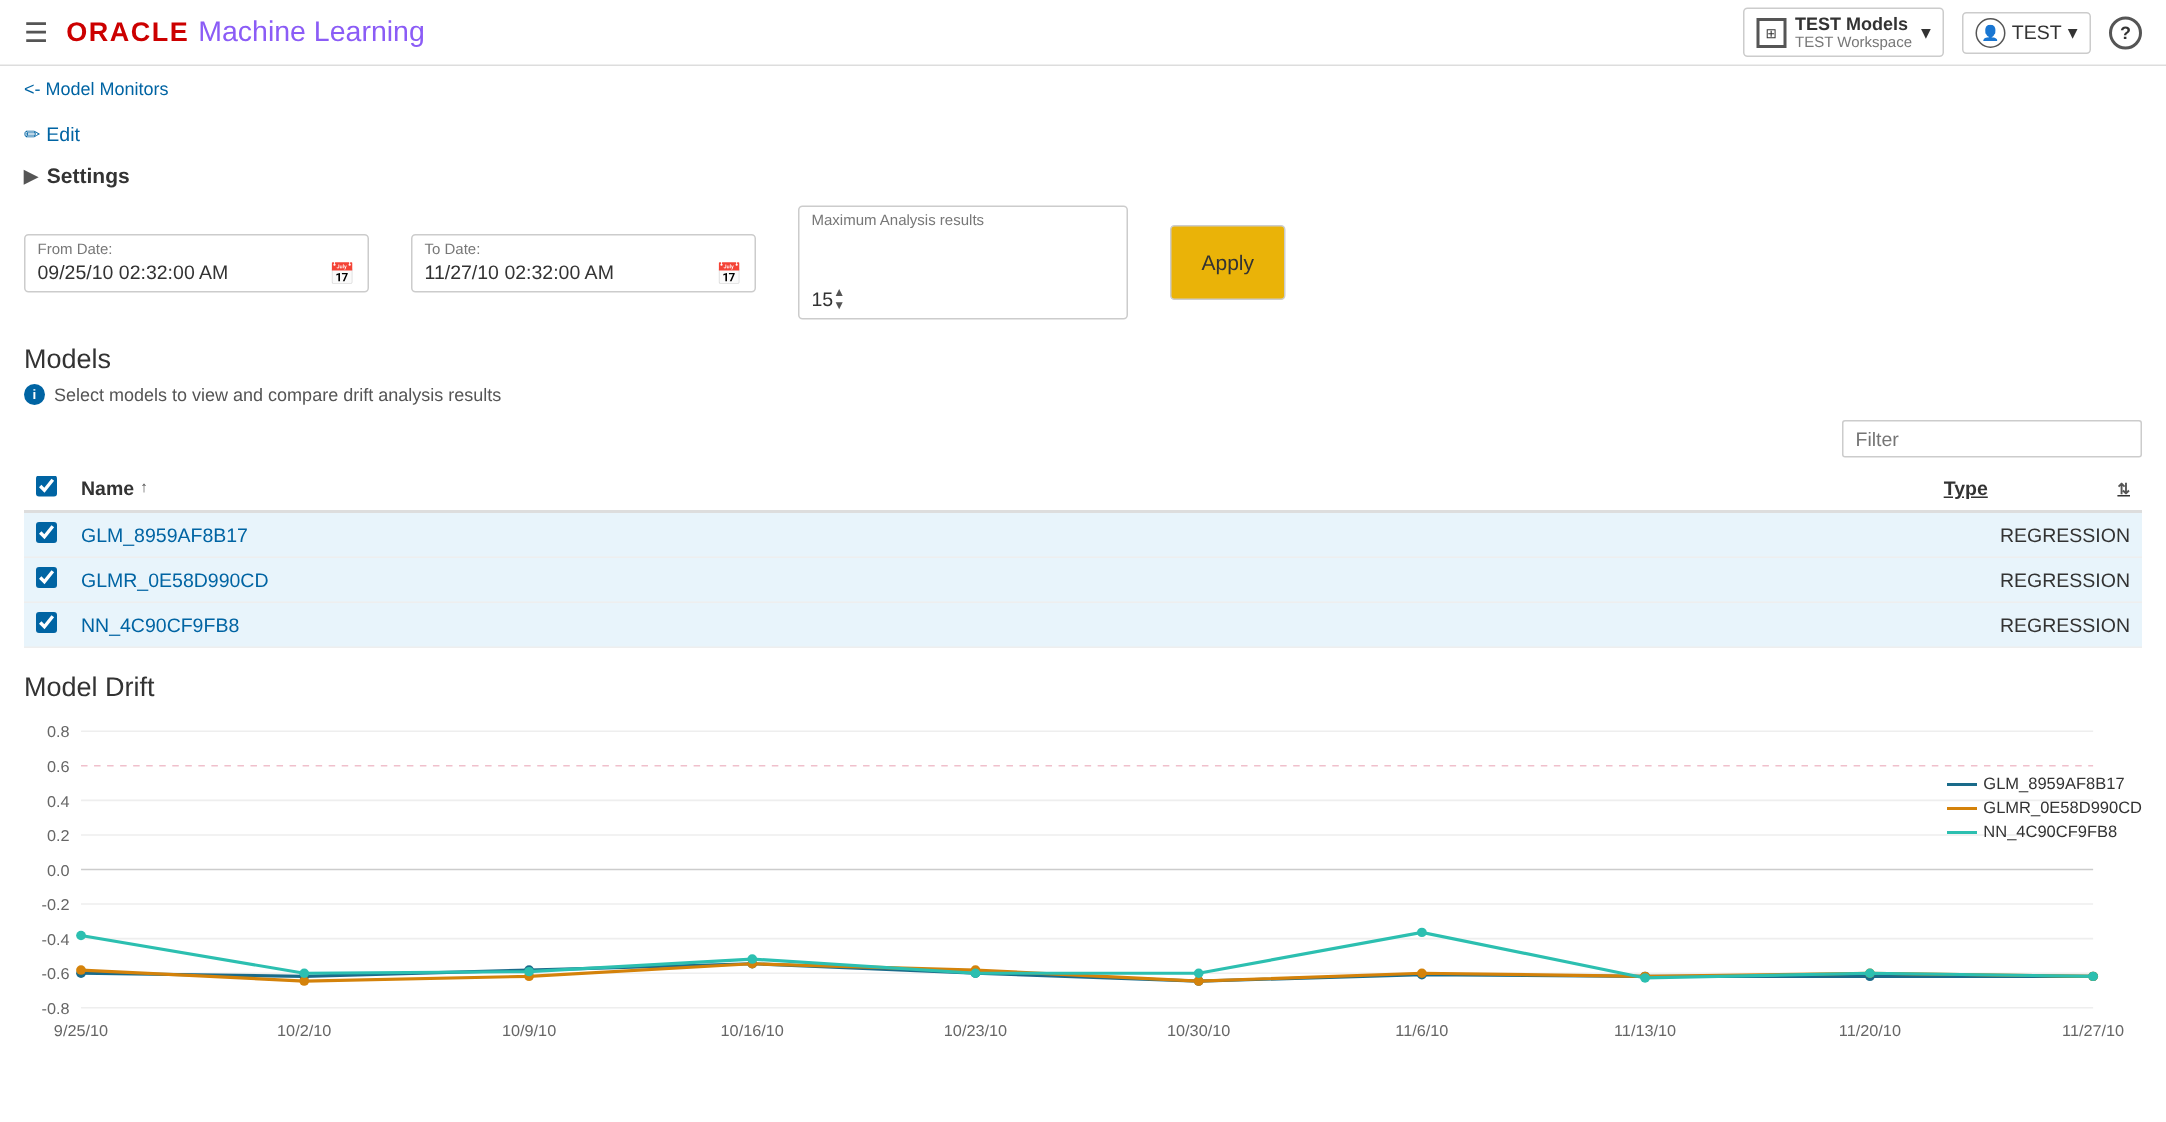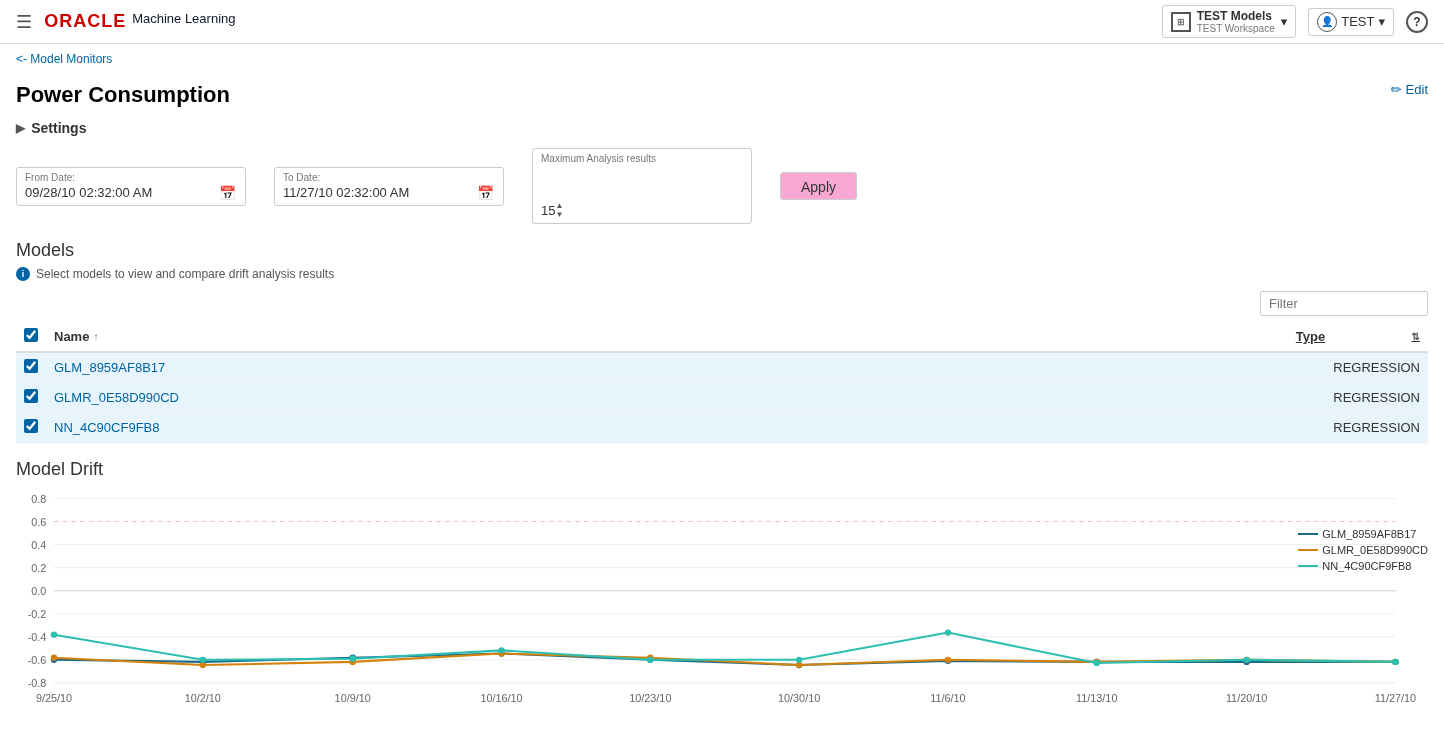--- a/index.html
+++ b/index.html
@@ -11,21 +11,21 @@
       align-items: center;
       justify-content: space-between;
       padding: 8px 16px;
       border-bottom: 1px solid #ddd;
       height: 44px;
     }
     .header-left { display: flex; align-items: center; gap: 12px; }
     .hamburger { cursor: pointer; font-size: 18px; color: #555; }
     .oracle-logo { display: flex; align-items: flex-start; gap: 6px; }
     .oracle-word { color: #c00; font-weight: bold; font-size: 18px; letter-spacing: 1px; }
-    .oracle-ml { color: #0f172a; font-size: 13px; }
+    .oracle-ml { color: #8b5cf6; font-size: 19px; }
     .header-right { display: flex; align-items: center; gap: 12px; }
     .project-info { display: flex; align-items: center; gap: 6px; border: 1px solid #ccc; padding: 3px 8px; border-radius: 3px; cursor: pointer; }
     .project-icon { width: 20px; height: 20px; border: 2px solid #555; display: flex; align-items: center; justify-content: center; font-size: 9px; }
     .project-text { display: flex; flex-direction: column; }
     .project-name { font-weight: bold; font-size: 12px; }
     .project-workspace { font-size: 10px; color: #777; }
     .user-info { display: flex; align-items: center; gap: 4px; border: 1px solid #ccc; padding: 3px 8px; border-radius: 3px; cursor: pointer; }
     .user-icon { width: 20px; height: 20px; border: 1px solid #555; border-radius: 50%; display: flex; align-items: center; justify-content: center; font-size: 10px; }
     .help-icon { width: 22px; height: 22px; border: 2px solid #555; border-radius: 50%; display: flex; align-items: center; justify-content: center; font-size: 12px; font-weight: bold; cursor: pointer; }
 
@@ -57,33 +57,33 @@
       display: flex; flex-direction: column;
       border: 1px solid #ccc; border-radius: 3px; padding: 4px 8px;
       width: 220px;
     }
     .max-analysis-field label { font-size: 10px; color: #777; margin-bottom: 2px; }
     .max-analysis-inner { display: flex; align-items: center; justify-content: flex-start; margin-top: 36px; }
     .max-value { font-size: 13px; }
     .stepper { display: flex; flex-direction: column; gap: 1px; }
     .stepper span { font-size: 8px; cursor: pointer; line-height: 1; color: #555; }
     .apply-btn {
-      border: 1px solid #ccc; background: #f9a8d4; padding: 6px 20px;
+      border: 1px solid #ccc; background: #eab308; padding: 6px 20px;
       font-size: 14px; cursor: pointer; border-radius: 3px; color: #333;
-      height: 28px;
+      height: 50px;
     }
 
     
     .section-title { font-size: 18px; font-weight: normal; margin-bottom: 6px; }
     .models-hint { display: flex; align-items: center; gap: 6px; font-size: 12px; color: #555; margin-bottom: 10px; }
     .info-dot { width: 14px; height: 14px; background: #0064a3; border-radius: 50%; display: flex; align-items: center; justify-content: center; color: #fff; font-size: 9px; font-weight: bold; flex-shrink: 0; }
 
     .filter-row { display: flex; justify-content: flex-end; margin-bottom: 6px; }
     .filter-input {
-      border: 1px solid #ccc; padding: 4px 8px; width: 168px; font-size: 13px; border-radius: 2px;
+      border: 1px solid #ccc; padding: 4px 8px; width: 200px; font-size: 13px; border-radius: 2px;
     }
 
     
     .models-table { width: 100%; border-collapse: collapse; }
     .models-table th {
       text-align: left; padding: 6px 8px; font-weight: bold; font-size: 13px;
       border-bottom: 2px solid #ddd; background: #fff;
     }
     .models-table td { padding: 6px 8px; font-size: 13px; border-bottom: 1px solid #eee; }
     .models-table tr.selected-row { background: #e8f4fb; }
@@ -134,37 +134,36 @@
   </div>
 </div>
 
 <div class="breadcrumb">
   <a href="#">&lt;- Model Monitors</a>
 </div>
 
 <div class="content">
 
   <div class="page-title-row">
-    <h1 class="page-title">Power Consumption</h1>
     <button class="edit-btn">
       <span>✏</span>
       <span>Edit</span>
     </button>
   </div>
 
   <div class="settings-section">
     <div class="settings-header">
       <span class="settings-arrow">▶</span>
       <span>Settings</span>
     </div>
     <div class="settings-controls">
       <div class="date-field">
         <label>From Date:</label>
         <div class="date-field-inner">
-          <span class="date-value">09/28/10 02:32:00 AM</span>
+          <span class="date-value">09/25/10 02:32:00 AM</span>
           <span class="cal-icon">📅</span>
         </div>
       </div>
       <div class="date-field">
         <label>To Date:</label>
         <div class="date-field-inner">
           <span class="date-value">11/27/10 02:32:00 AM</span>
           <span class="cal-icon">📅</span>
         </div>
       </div>

